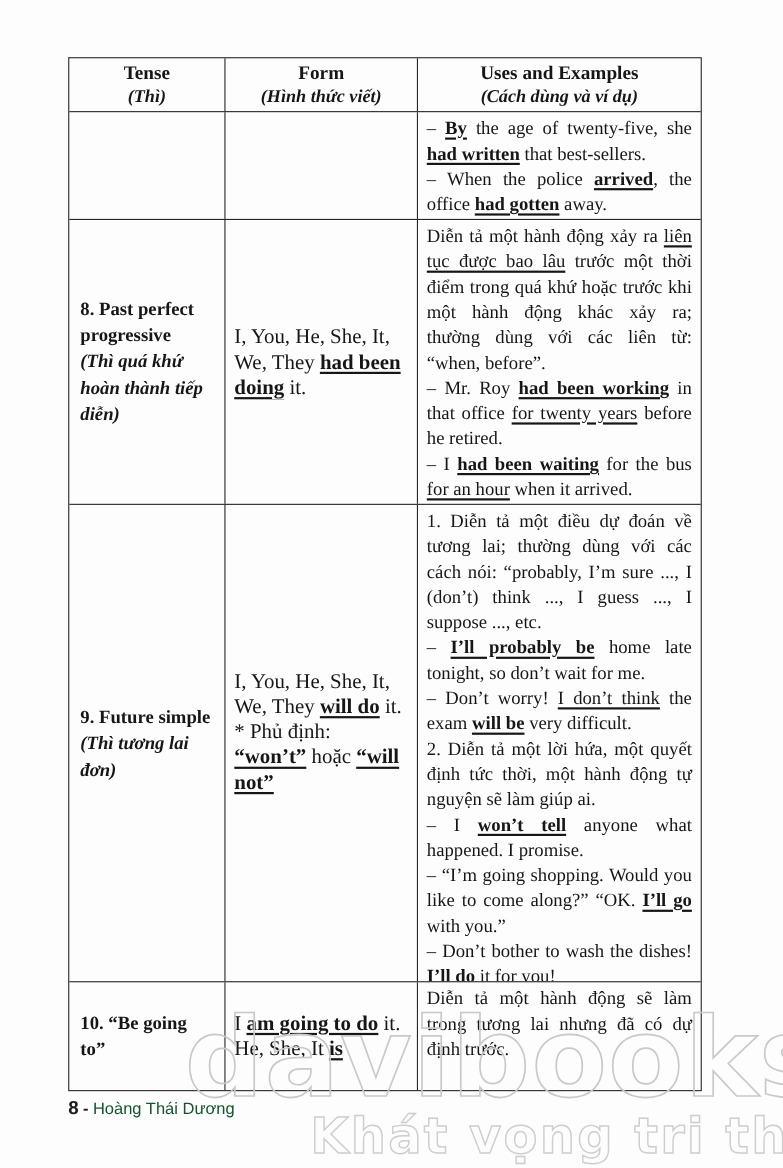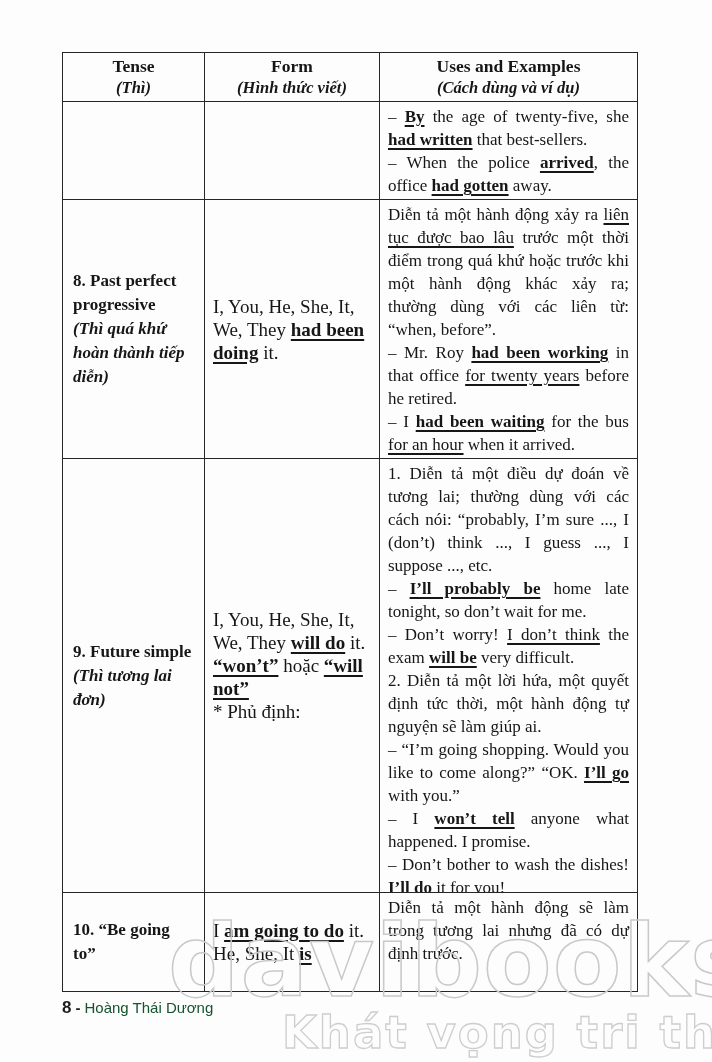--- a/index.html
+++ b/index.html
@@ -93,31 +93,31 @@
           <p><span>– I </span><span class="b u">had been waiting</span><span> for the bus </span><span class="u">for an hour</span><span> when it arrived.</span></p>
         </div>
       </div>
       <div class="t-row" style="height: 433px;">
         <div class="cell cell-tense">
           <p><span class="b">9. Future simple</span></p>
           <p class="vi"><span class="b i">(Thì tương lai đơn)</span></p>
         </div>
         <div class="cell cell-form">
           <p><span>I, You, He, She, It, We, They </span><span class="b u">will do</span><span> it.</span></p>
+          <p><span>* Phủ định:</span></p>
           <p><span class="b u">“won’t”</span><span> hoặc </span><span class="b u">“will not”</span></p>
-          <p><span>* Phủ định:</span></p>
           <p class="gap"></p>
         </div>
         <div class="cell cell-uses">
           <p><span>1. Diễn tả một điều dự đoán về tương lai; thường dùng với các cách nói: “probably, I’m sure ..., I (don’t) think ..., I guess ..., I suppose ..., etc.</span></p>
           <p><span>– </span><span class="b u">I’ll probably be</span><span> home late tonight, so don’t wait for me.</span></p>
           <p><span>– Don’t worry! </span><span class="u">I don’t think</span><span> the exam </span><span class="b u">will be</span><span> very difficult.</span></p>
           <p><span>2. Diễn tả một lời hứa, một quyết định tức thời, một hành động tự nguyện sẽ làm giúp ai.</span></p>
+          <p><span>– I </span><span class="b u">won’t tell</span><span> anyone what happened. I promise.</span></p>
           <p><span>– “I’m going shopping. Would you like to come along?”  “OK. </span><span class="b u">I’ll go</span><span> with you.”</span></p>
-          <p><span>– I </span><span class="b u">won’t tell</span><span> anyone what happened. I promise.</span></p>
           <p><span>– Don’t bother to wash the dishes! </span><span class="b u">I’ll do</span><span> it for you!</span></p>
         </div>
       </div>
       <div class="t-row" style="height: 98px;">
         <div class="cell cell-tense">
           <p><span class="b">10. “Be going to”</span></p>
         </div>
         <div class="cell cell-form">
           <p><span>I </span><span class="b u">am going to do</span><span> it.</span></p>
           <p><span>He, She, It </span><span class="b u">is</span></p>

